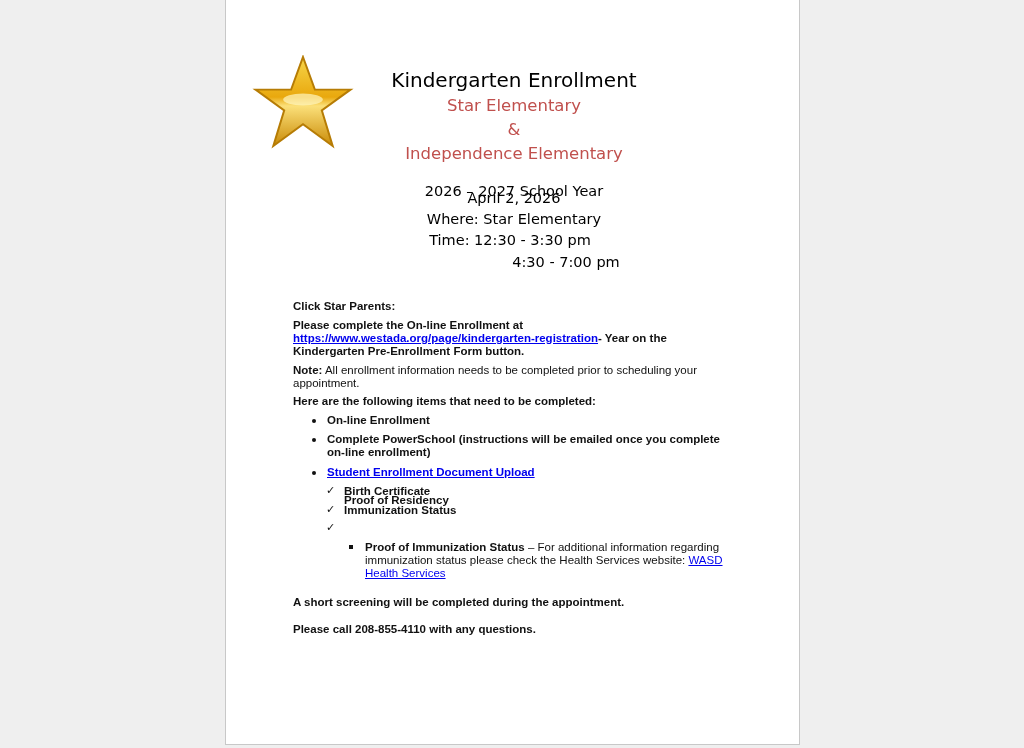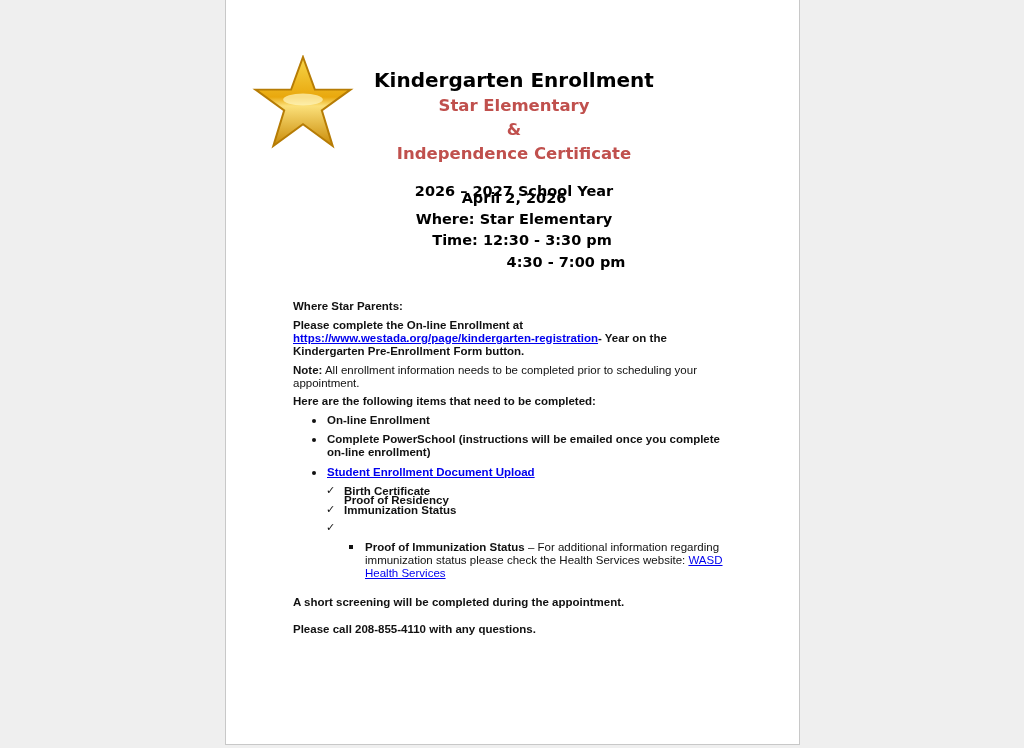--- a/index.html
+++ b/index.html
@@ -9,21 +9,21 @@
     font-family:"Liberation Sans", sans-serif;
     position:relative;
   }
   .page {
     position:absolute; left:225px; top:-2px; width:575px; height:747px;
     background:#ffffff;
     border-left:1px solid #c8c8c8; border-right:1px solid #c8c8c8; border-bottom:1px solid #c8c8c8;
     box-sizing:border-box;
   }
   .star { position:absolute; left:26px; top:57px; width:102px; height:94px; }
-  .hdr { position:absolute; left:0; width:575px; text-align:center; font-family:"DejaVu Sans", sans-serif; font-weight:bold; white-space:nowrap; }
+  .hdr { position:absolute; left:0; width:575px; text-align:center; font-family:"DejaVu Sans", sans-serif; font-weight:normal; white-space:nowrap; }
   .h-title { top:70px; font-size:20px; color:#000; left:148px; width:280px; text-align:center; }
   .h-red { color:#c0504d; font-size:16.5px; }
   .h-black { color:#000; font-size:14.5px; }
   .body-text { position:absolute; left:67px; width:440px; font-size:11.5px; color:#111; line-height:13px; }
   .b { font-weight:bold; }
   a.lnk { color:#0000ee; text-decoration:underline; }
   .bullet { position:absolute; font-size:11.5px; color:#111; line-height:13px; }
   .dot { position:absolute; width:4px; height:4px; background:#111; border-radius:50%; }
   .sq { position:absolute; width:4px; height:4px; background:#111; }
   .check { position:absolute; font-size:11px; color:#111; }
@@ -42,28 +42,28 @@
         <stop offset="1" stop-color="#c98a06"></stop>
       </linearGradient>
     </defs>
     <polygon points="50,2 62,35 98,35 69,56 80,92 50,70 20,92 31,56 2,35 38,35" fill="url(#sg)" stroke="#b67c05" stroke-width="2"></polygon>
     <ellipse cx="50" cy="45" rx="20" ry="6" fill="#fff6c0" opacity="0.7"></ellipse>
   </svg>
 
   <div class="hdr h-title" style="top:70px;">Kindergarten Enrollment</div>
   <div class="hdr h-red" style="top:98px; left:148px; width:280px;">Star Elementary</div>
   <div class="hdr h-red" style="top:122px; left:148px; width:280px;">&amp;</div>
-  <div class="hdr h-red" style="top:146px; left:148px; width:280px;">Independence Certificate</div>
+  <div class="hdr h-red" style="top:146px; left:148px; width:280px;">Independence Elementary</div>
   <div class="hdr h-black" style="top:185px; left:148px; width:280px;">2026 – 2027 School Year</div>
   <div class="hdr h-black" style="top:192px; left:148px; width:280px;">April 2, 2026</div>
   <div class="hdr h-black" style="top:213px; left:148px; width:280px;">Where: Star Elementary</div>
-  <div class="hdr h-black" style="top:234px; left:156px; width:280px;">Time: 12:30 - 3:30 pm</div>
+  <div class="hdr h-black" style="top:234px; left:144px; width:280px;">Time: 12:30 - 3:30 pm</div>
   <div class="hdr h-black" style="top:256px; left:200px; width:280px;">4:30 - 7:00 pm</div>
 
-  <div class="body-text b" style="top:302px;">Where Star Parents:</div>
+  <div class="body-text b" style="top:302px;">Click Star Parents:</div>
 
   <div class="body-text b" style="top:321px;">
     <div>Please complete the On-line Enrollment at</div>
     <div><a class="lnk">https://www.westada.org/page/kindergarten-registration</a><span>- Year on the</span></div>
     <div>Kindergarten Pre-Enrollment Form button.</div>
   </div>
 
   <div class="body-text" style="top:366px;">
     <span class="b">Note:</span><span> All enrollment information needs to be completed prior to scheduling your</span>
     <div>appointment.</div>

